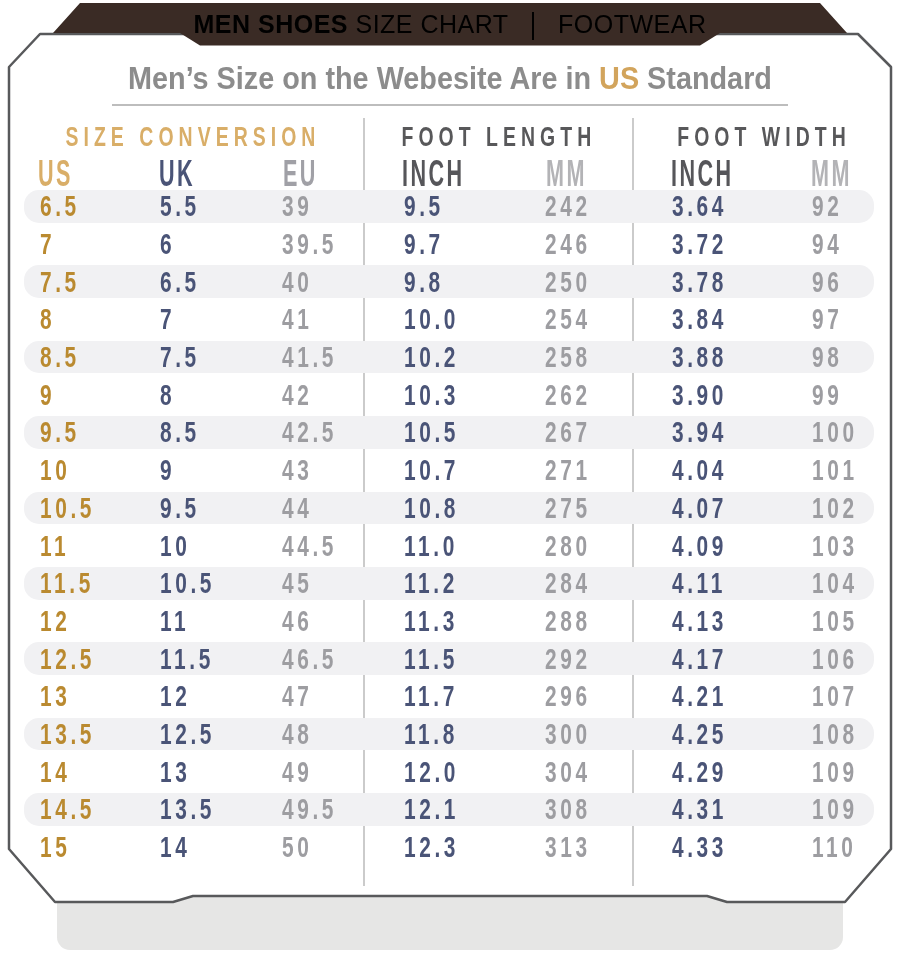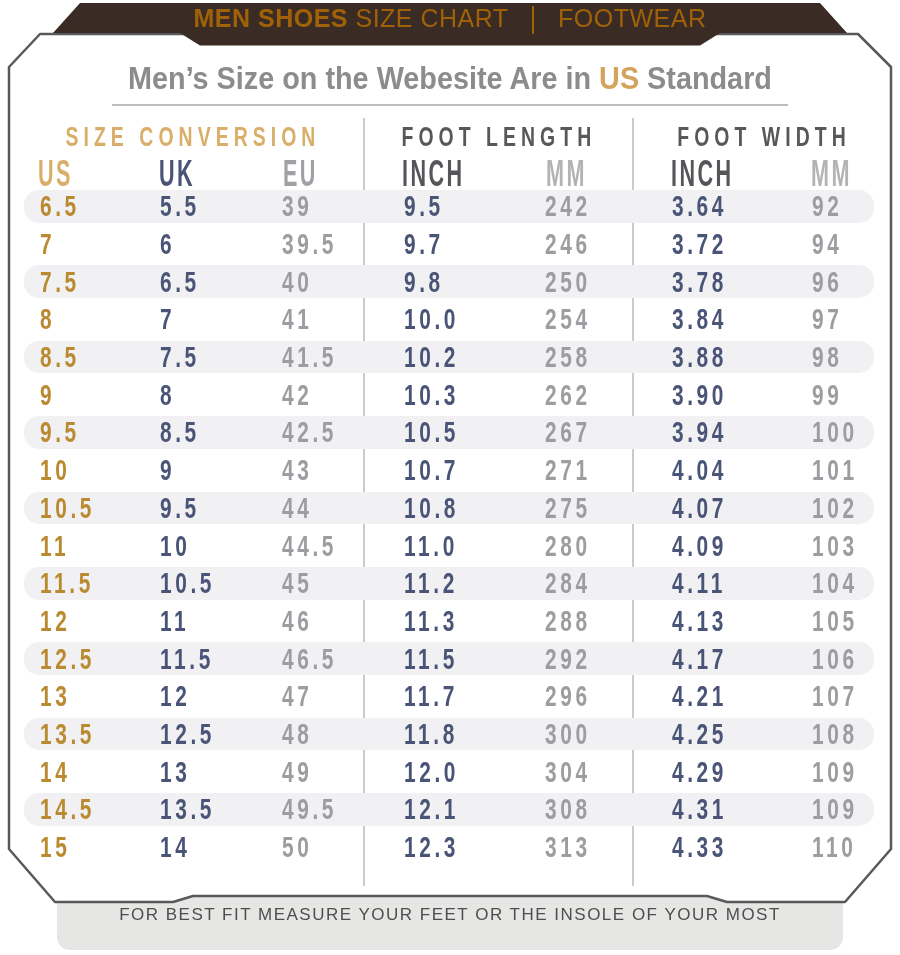--- a/index.html
+++ b/index.html
@@ -2,22 +2,22 @@
 <html><head>
 <meta charset="utf-8">
 <style>
   html,body{margin:0;padding:0;background:#ffffff;}
   body{width:900px;height:955px;position:relative;overflow:hidden;
        font-family:"Liberation Sans","DejaVu Sans",sans-serif;}
   .abs{position:absolute;}
   svg.bg{position:absolute;left:0;top:0;z-index:0;}
 
   
-  .banner-text{left:0;top:0;width:900px;height:36px;line-height:36px;
-    text-align:center;color:#a16207;font-size:25px;letter-spacing:.5px;z-index:3;white-space:nowrap;}
+  .banner-text{left:0;top:6px;width:900px;height:36px;line-height:36px;
+    text-align:center;color:#000000;font-size:25px;letter-spacing:.5px;z-index:3;white-space:nowrap;}
   .banner-text .b{font-weight:bold;}
   .banner-text .sep{display:inline-block;margin:0 14px;font-weight:300;transform:scaleY(1.15);}
 
   
   .page-title{left:0;top:58px;width:900px;height:40px;line-height:40px;text-align:center;
     font-weight:bold;font-size:32px;color:#8c8c8c;transform:scaleX(.9);transform-origin:50% 50%;
     white-space:nowrap;z-index:2;}
   .page-title .hl{color:#d2a45c;}
   .title-rule{left:112px;top:104px;width:676px;height:2px;background:#bdbdbd;z-index:2;}
 
@@ -263,14 +263,13 @@
       <div class="cell c-uk">14</div>
       <div class="cell c-eu">50</div>
       <div class="cell c-length_inch">12.3</div>
       <div class="cell c-length_mm">313</div>
       <div class="cell c-width_inch">4.33</div>
       <div class="cell c-width_mm">110</div>
     </div>
   </div>
 
 <div class="abs footnote">
-  <div>FOR BEST FIT MEASURE YOUR FEET OR THE INSOLE OF YOUR MOST</div>
 </div>
 
 </body></html>

